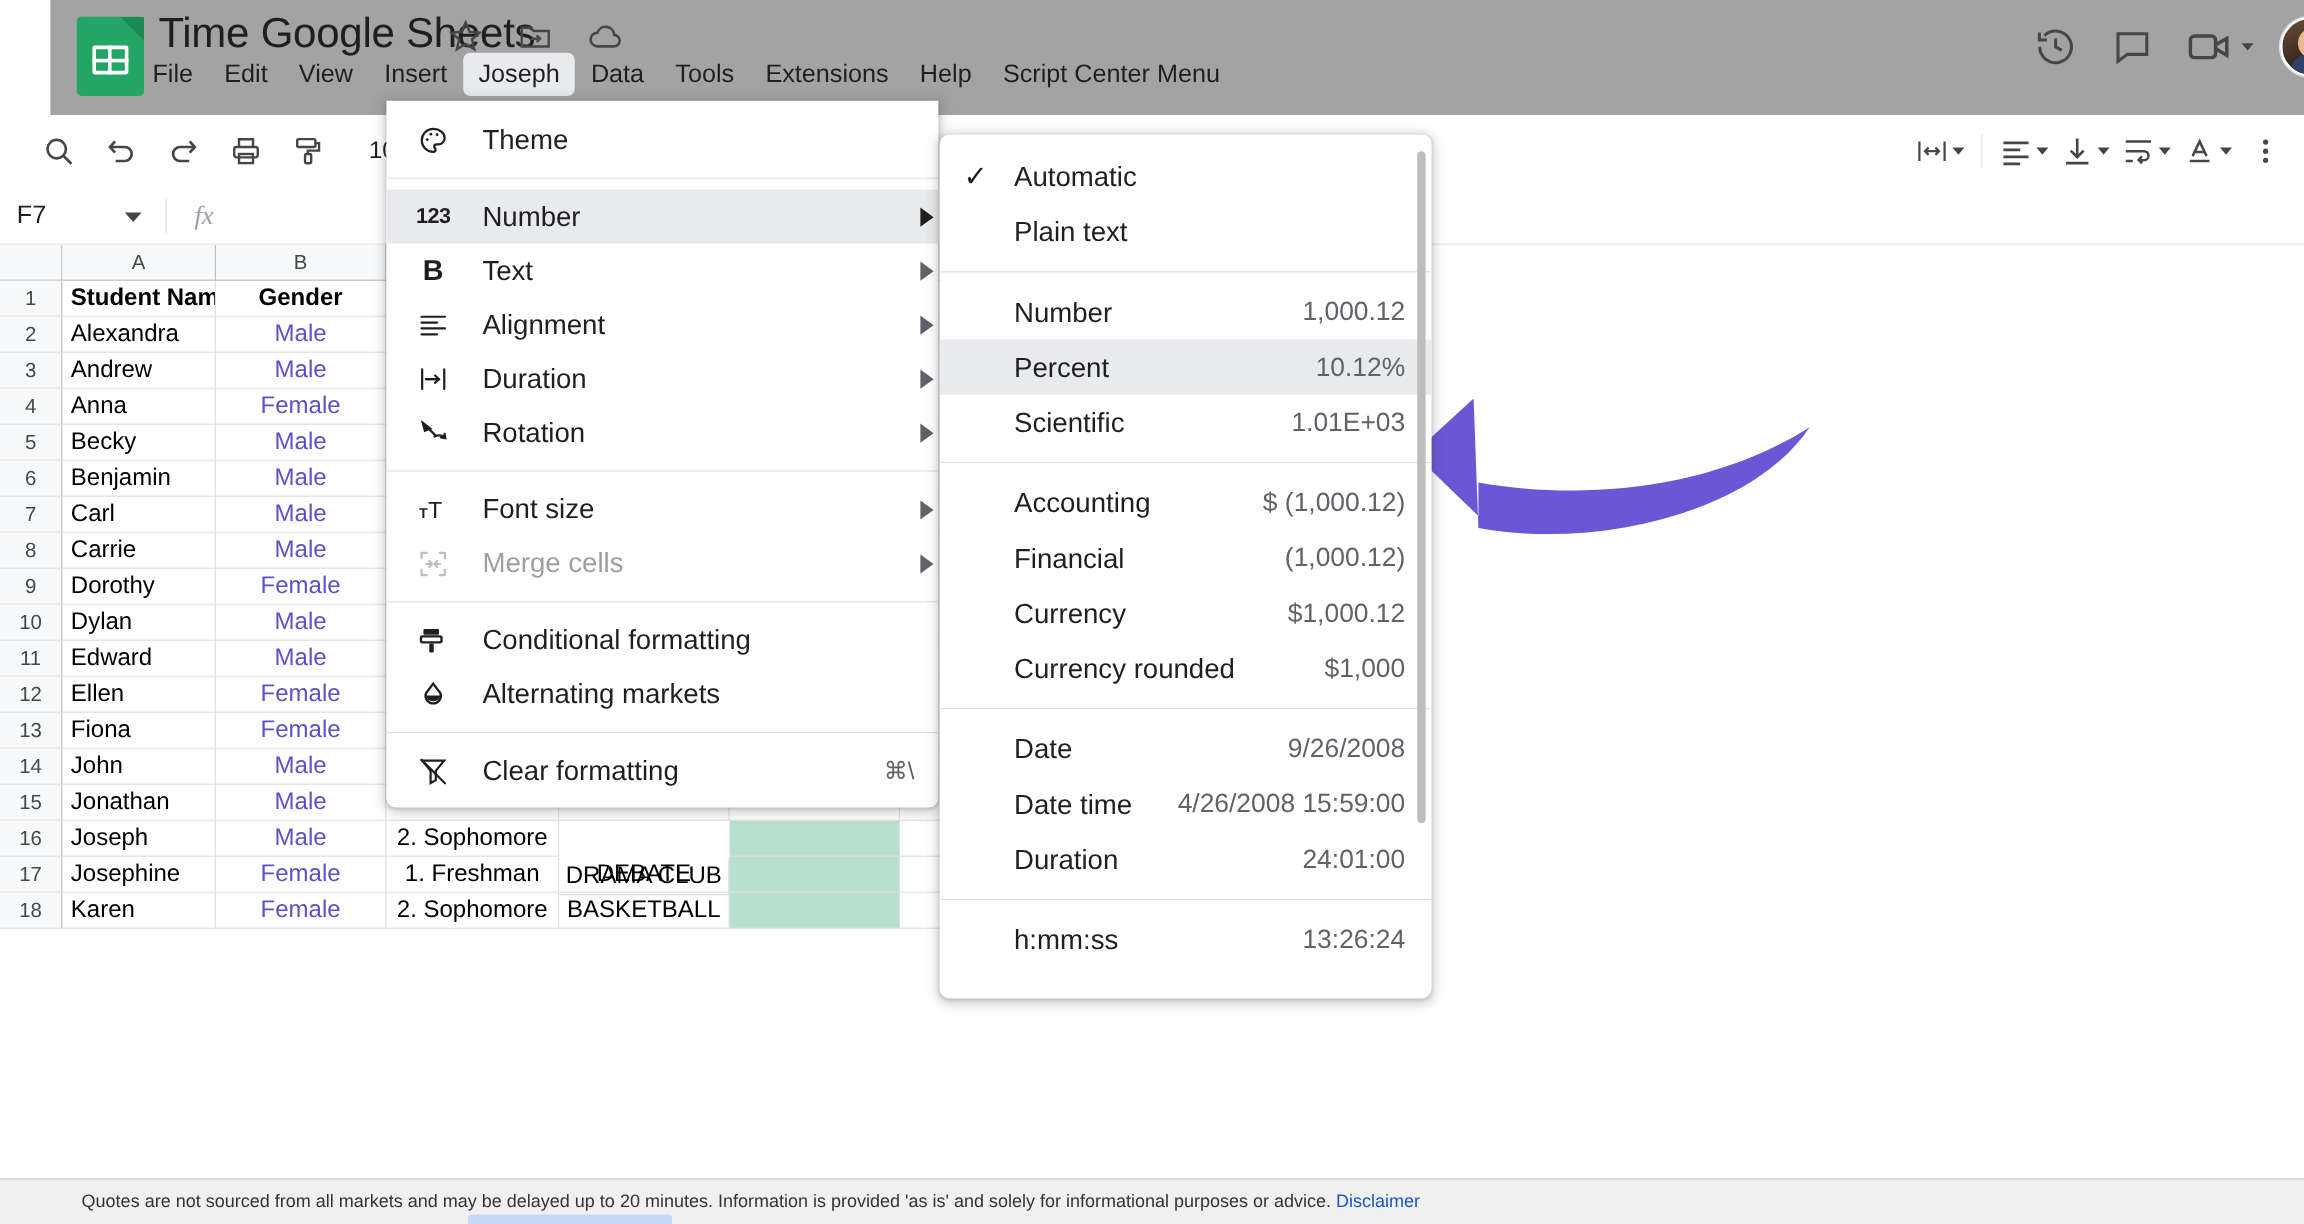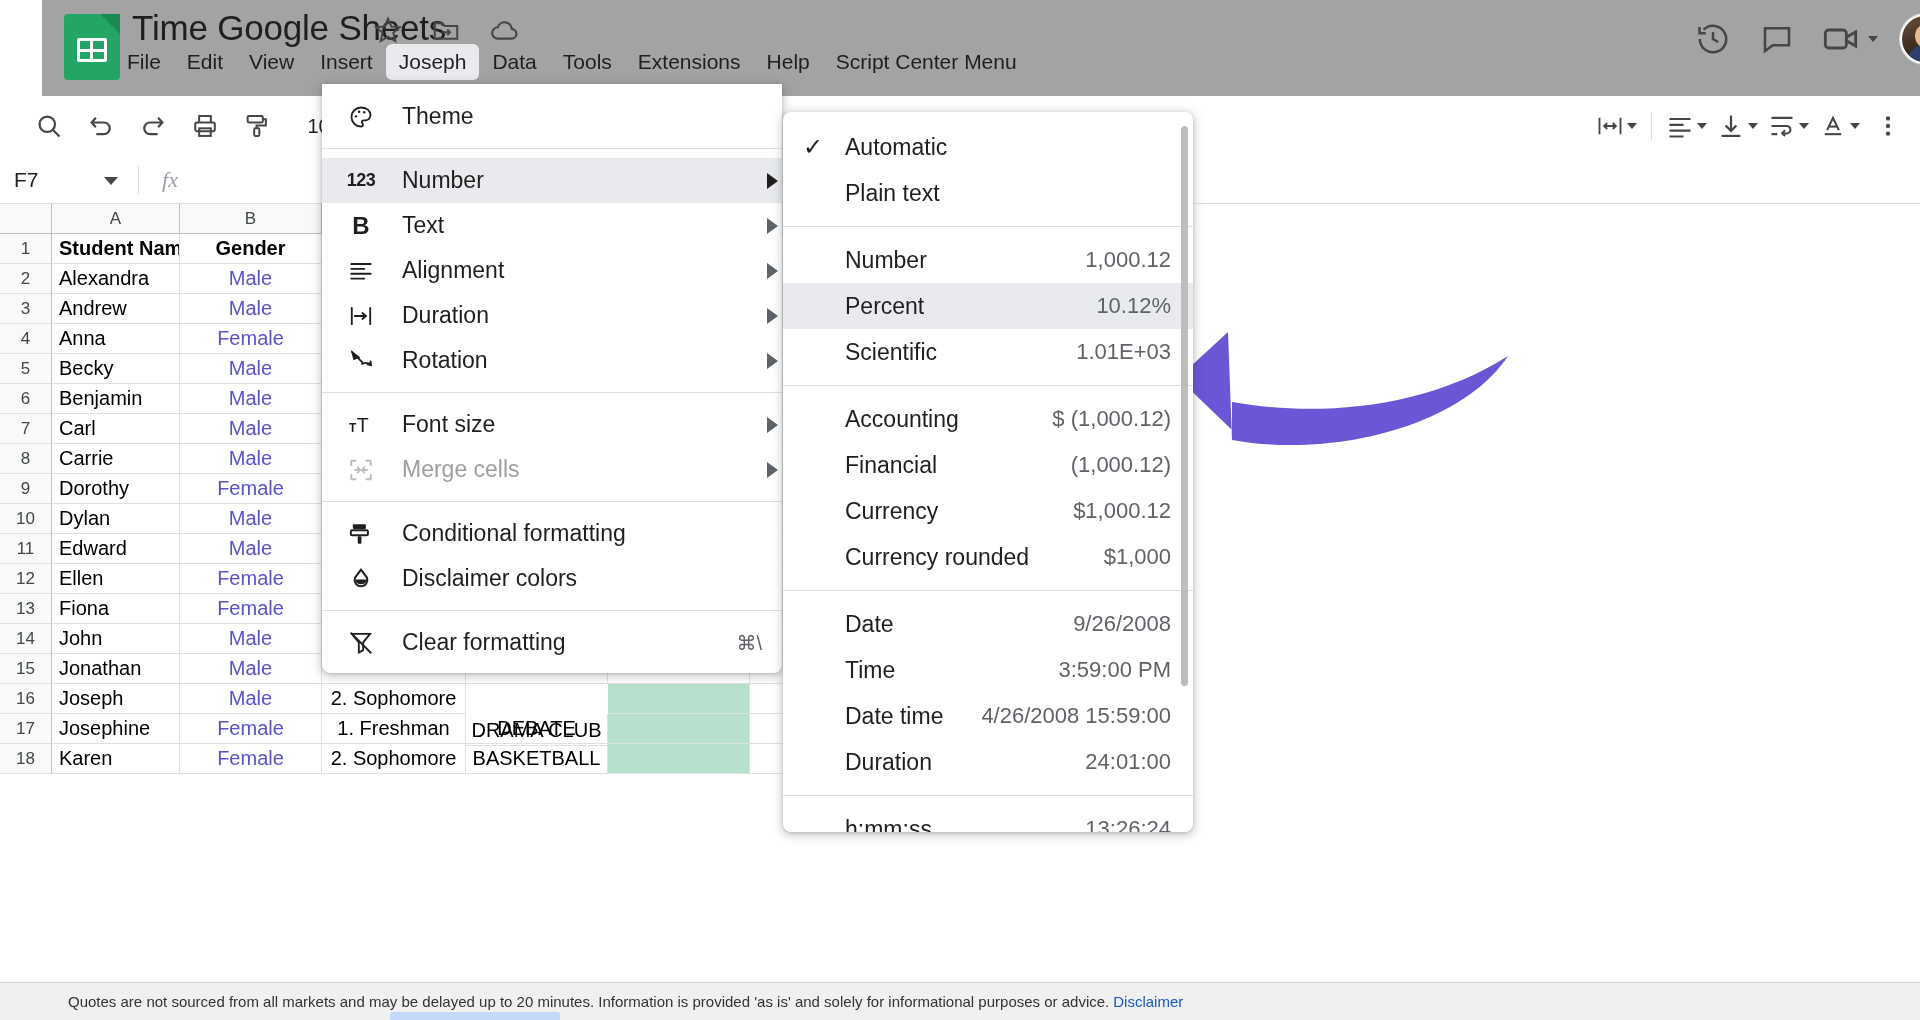--- a/index.html
+++ b/index.html
@@ -667,21 +667,21 @@
         </span>
         <span class="lbl">Conditional formatting</span>
       </div>
       <div class="fmi">
         <span class="ico">
           <svg width="26" height="26" viewBox="0 0 24 24">
             <path d="M12 3.4l5.6 7.5a5.9 5.9 0 1 1-11.2 0z" fill="none" stroke="currentColor" stroke-width="1.8"></path>
             <path d="M6.3 12.5h11.4a5.9 5.9 0 0 1-11.4 0z" fill="currentColor"></path>
           </svg>
         </span>
-        <span class="lbl">Disclaimer colors</span>
+        <span class="lbl">Alternating markets</span>
       </div>
       <div class="fm-div"></div>
       <div class="fmi">
         <span class="ico">
           <svg width="26" height="26" viewBox="0 0 24 24" fill="none" stroke="currentColor" stroke-width="1.7" stroke-linecap="round">
             <path d="M3.6 3.6h16.8L14 11.4v7.2l-4 2.2v-9.4z"></path>
             <path d="M3 3l18 18"></path>
           </svg>
         </span>
         <span class="lbl">Clear formatting</span>
@@ -739,25 +739,20 @@
         <span class="nval">$1,000</span>
       </div>
       <div class="nm-div"></div>
       <div class="nmi">
         <span class="check"></span>
         <span class="nlbl">Date</span>
         <span class="nval">9/26/2008</span>
       </div>
       <div class="nmi">
         <span class="check"></span>
-        <span class="nlbl">Time</span>
-        <span class="nval">3:59:00 PM</span>
-      </div>
-      <div class="nmi">
-        <span class="check"></span>
         <span class="nlbl">Date time</span>
         <span class="nval">4/26/2008 15:59:00</span>
       </div>
       <div class="nmi">
         <span class="check"></span>
         <span class="nlbl">Duration</span>
         <span class="nval">24:01:00</span>
       </div>
       <div class="nm-div"></div>
       <div class="nmi">

